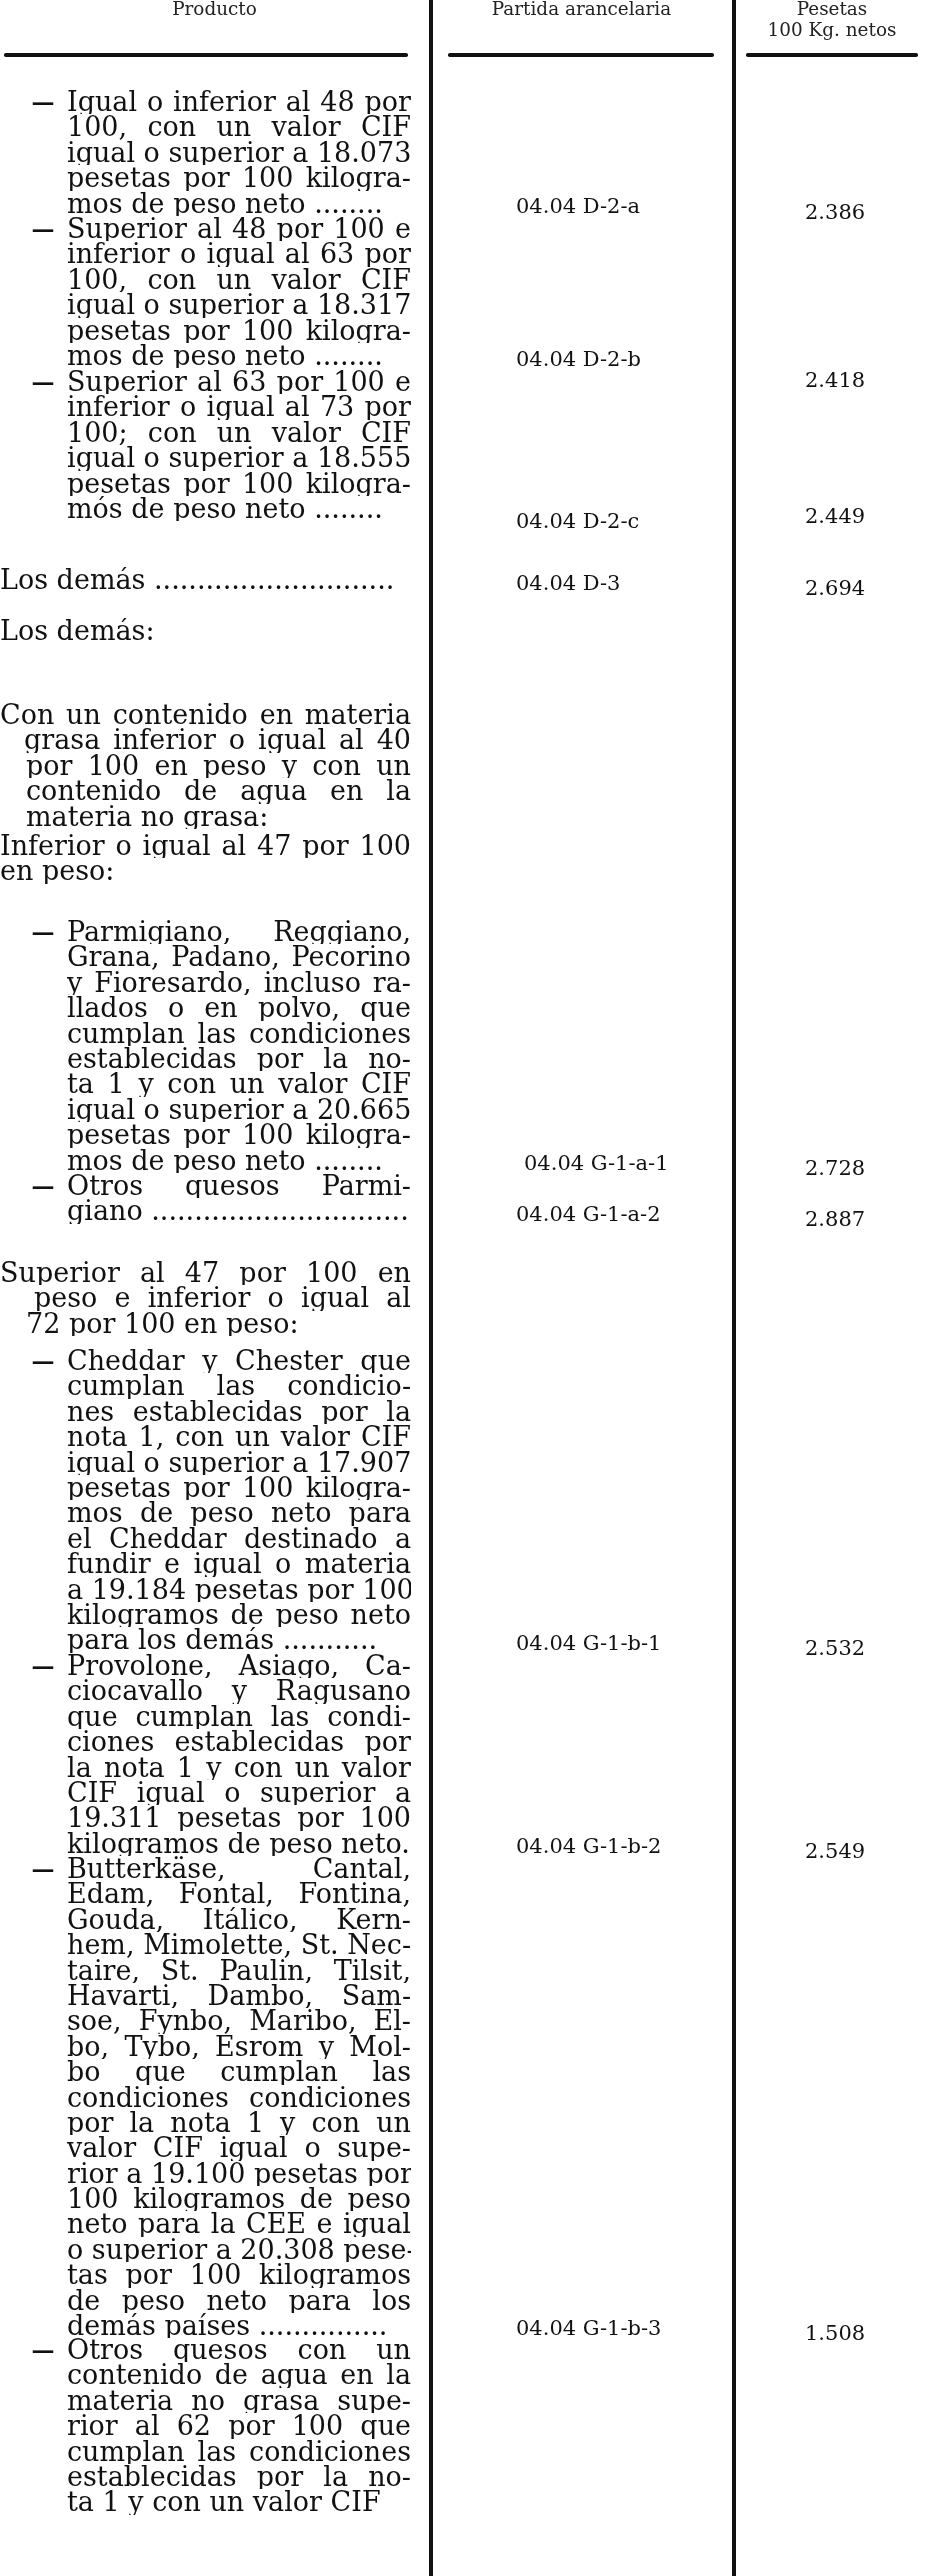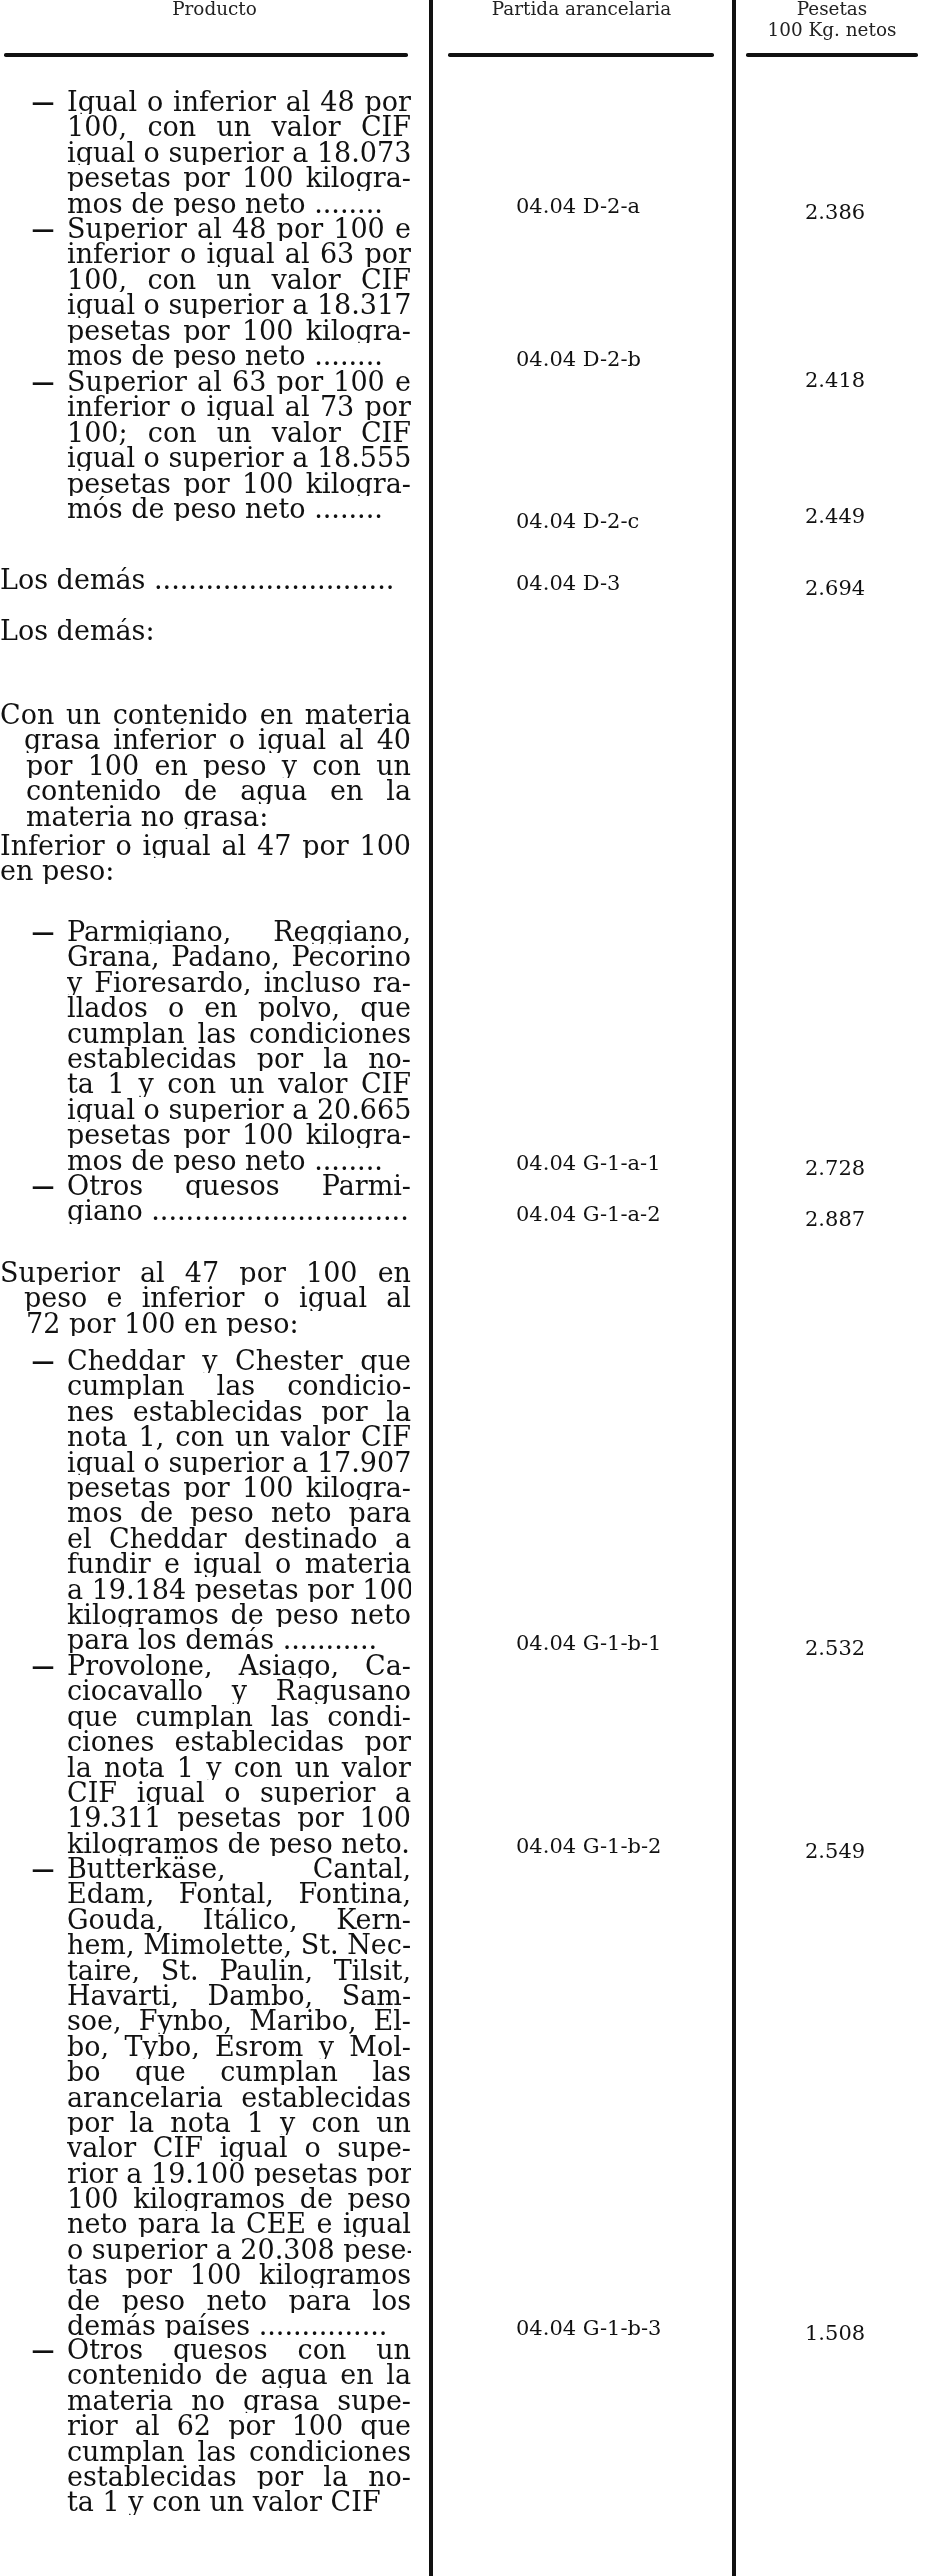--- a/index.html
+++ b/index.html
@@ -93,21 +93,21 @@
       <span class="ln last">mos de peso neto ........</span>
     </div>
     <span class="dash" style="left: 31.5px; top: 919px;">—</span>
     <div class="blk" style="left: 67px; width: 344px; top: 1173px;">
       <span class="ln">Otros quesos Parmi-</span>
       <span class="ln last">giano ................................</span>
     </div>
     <span class="dash" style="left: 31.5px; top: 1173px;">—</span>
     <div class="blk" style="left: 0px; width: 411px; top: 1260px;">
       <span class="ln">Superior al 47 por 100 en</span>
-      <span class="ln" style="padding-left: 24px;">peso e inferior o igual al</span>
+      <span class="ln" style="padding-left: 34px;">peso e inferior o igual al</span>
       <span class="ln last" style="padding-left: 26px;">72 por 100 en peso:</span>
     </div>
     <div class="blk" style="left: 67px; width: 344px; top: 1348px;">
       <span class="ln">Cheddar y Chester que</span>
       <span class="ln">cumplan las condicio-</span>
       <span class="ln">nes establecidas por la</span>
       <span class="ln">nota 1, con un valor CIF</span>
       <span class="ln">igual o superior a 17.907</span>
       <span class="ln">pesetas por 100 kilogra-</span>
       <span class="ln">mos de peso neto para</span>
@@ -132,21 +132,21 @@
     <div class="blk" style="left: 67px; width: 344px; top: 1856px;">
       <span class="ln">Butterkäse, Cantal,</span>
       <span class="ln">Edam, Fontal, Fontina,</span>
       <span class="ln">Gouda, Itálico, Kern-</span>
       <span class="ln">hem, Mimolette, St. Nec-</span>
       <span class="ln">taire, St. Paulin, Tilsit,</span>
       <span class="ln">Havarti, Dambo, Sam-</span>
       <span class="ln">soe, Fynbo, Maribo, El-</span>
       <span class="ln">bo, Tybo, Esrom y Mol-</span>
       <span class="ln">bo que cumplan las</span>
-      <span class="ln">arancelaria establecidas</span>
+      <span class="ln">condiciones condiciones</span>
       <span class="ln">por la nota 1 y con un</span>
       <span class="ln">valor CIF igual o supe-</span>
       <span class="ln">rior a 19.100 pesetas por</span>
       <span class="ln">100 kilogramos de peso</span>
       <span class="ln">neto para la CEE e igual</span>
       <span class="ln">o superior a 20.308 pese-</span>
       <span class="ln">tas por 100 kilogramos</span>
       <span class="ln">de peso neto para los</span>
       <span class="ln last">demás países ...............</span>
     </div>
@@ -160,21 +160,21 @@
       <span class="ln">establecidas por la no-</span>
       <span class="ln last">ta 1 y con un valor CIF</span>
     </div>
     <span class="dash" style="left: 31.5px; top: 2337px;">—</span>
   </div>
 <div id="mid-col">
     <div class="code" style="top: 194px;">04.04 D-2-a</div>
     <div class="code" style="top: 347px;">04.04 D-2-b</div>
     <div class="code" style="top: 509px;">04.04 D-2-c</div>
     <div class="code" style="top: 571px;">04.04 D-3</div>
-    <div class="code" style="top: 1151px;">04.04 G-1-a-1</div>
+    <div class="code" style="top: 1151px; margin-left: 8px;">04.04 G-1-a-1</div>
     <div class="code" style="top: 1202px;">04.04 G-1-a-2</div>
     <div class="code" style="top: 1631px;">04.04 G-1-b-1</div>
     <div class="code" style="top: 1834px;">04.04 G-1-b-2</div>
     <div class="code" style="top: 2316px;">04.04 G-1-b-3</div>
   </div>
 <div id="right-col">
     <div class="val" style="top: 200px;">2.386</div>
     <div class="val" style="top: 352px; margin-top: 16px;">2.418</div>
     <div class="val" style="top: 504px;">2.449</div>
     <div class="val" style="top: 576px;">2.694</div>

